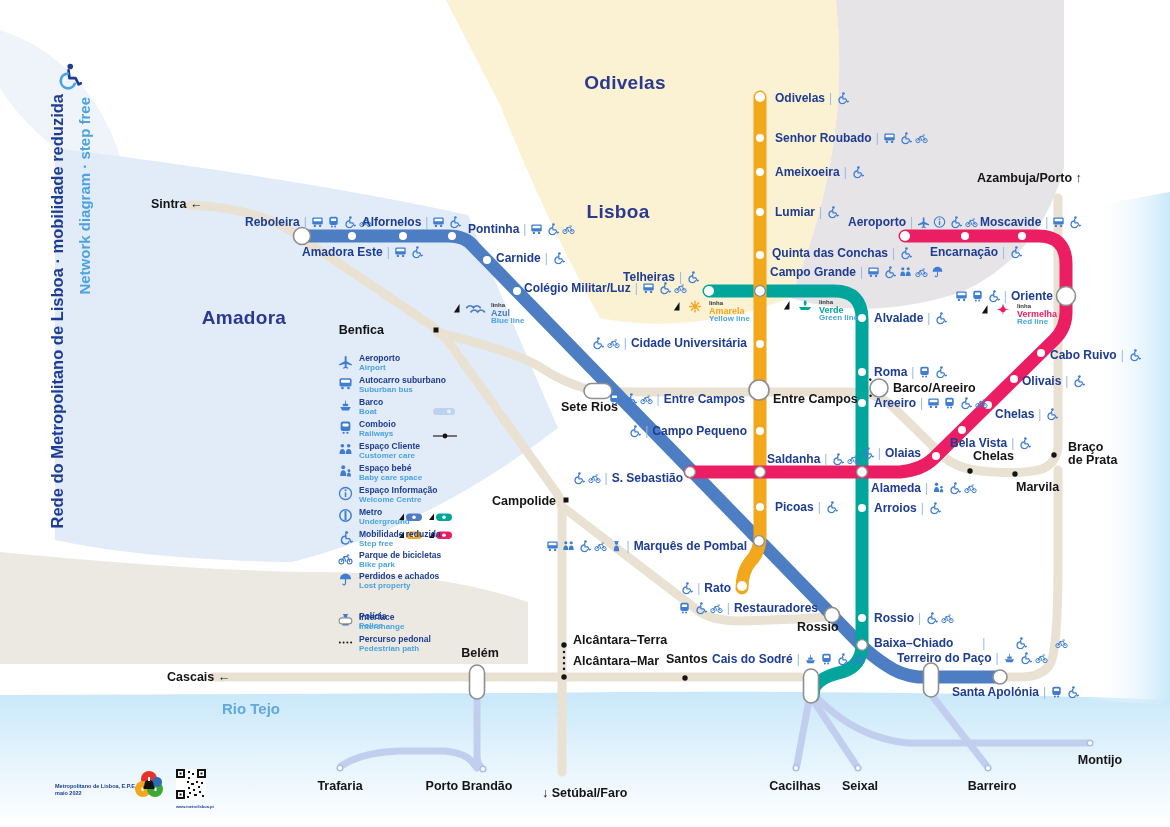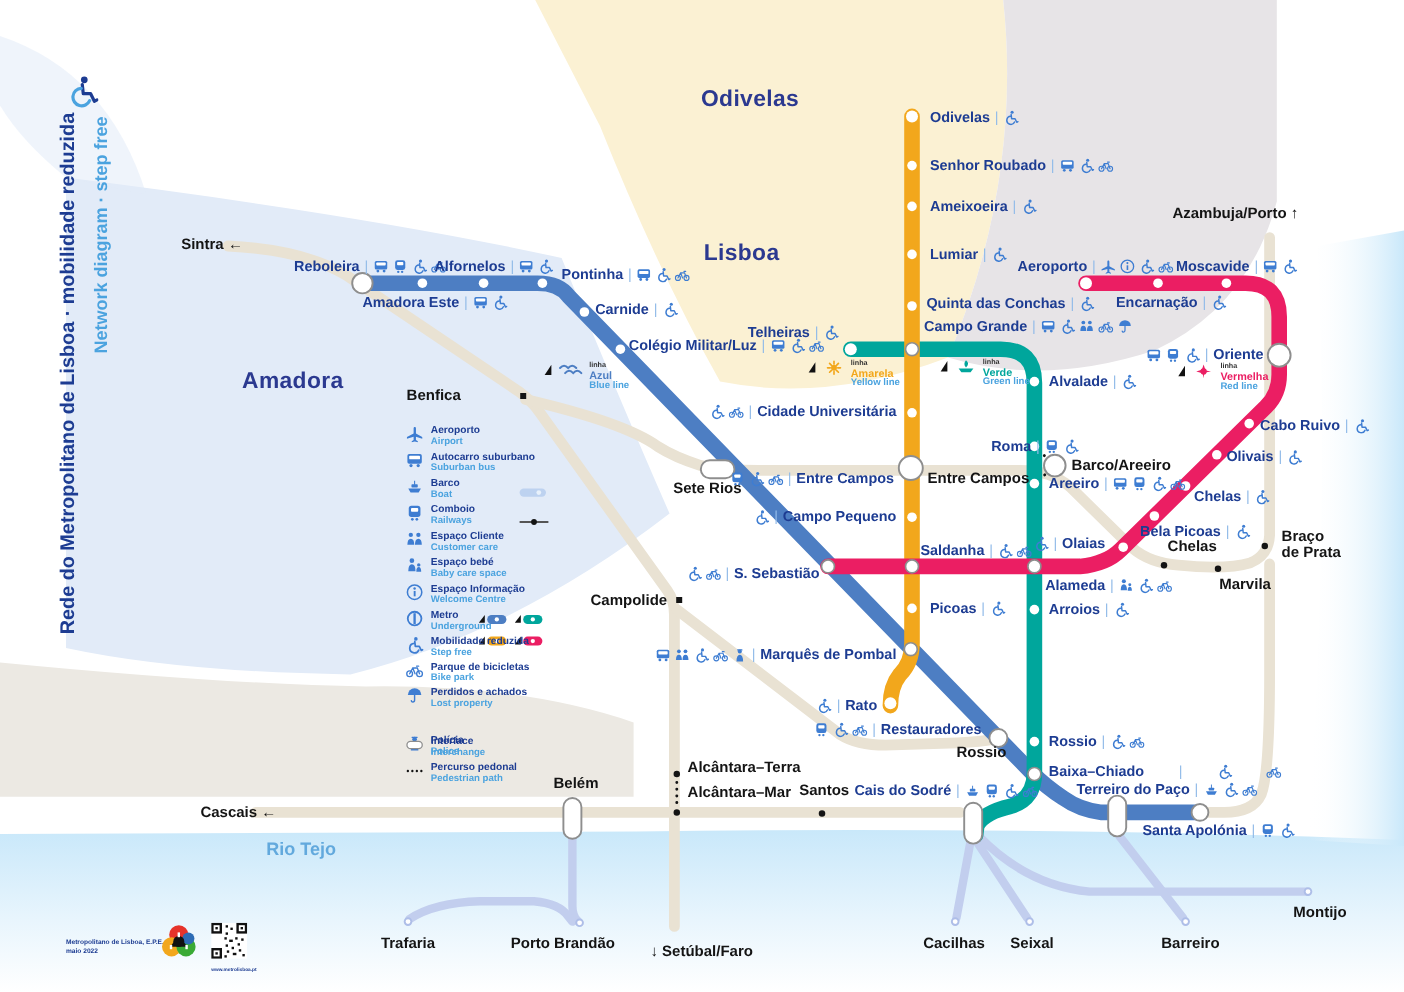--- a/index.html
+++ b/index.html
@@ -425,21 +425,21 @@
         <span>Alvalade</span>
         <span class="sep">|</span>
         <span>
           <svg class="ic" viewBox="0 0 20 20">
             <circle cx="11.4" cy="3.2" r="2" fill="#3E7DD2"></circle>
             <path d="M10.2 6 L10.8 11.5 L15.2 11.5 L17.4 16 L19 15.2" stroke="#3E7DD2" stroke-width="1.9" fill="none" stroke-linecap="round" stroke-linejoin="round"></path>
             <path d="M9.6 8.3 A5.2 5.2 0 1 0 14.6 15.6" stroke="#3E7DD2" stroke-width="1.9" fill="none" stroke-linecap="round"></path>
           </svg>
         </span>
       </div>
-      <div class="mlabel" style="top: 372px; left: 826px;">
+      <div class="mlabel" style="top: 372px; left: 874px;">
         <span>Roma</span>
         <span class="sep">|</span>
         <span>
           <svg class="ic" viewBox="0 0 20 20">
             <rect x="3.5" y="2" width="13" height="12.5" rx="3" fill="#3E7DD2"></rect>
             <rect x="6" y="4.5" width="8" height="4" rx="1" fill="#fff"></rect>
             <circle cx="7.5" cy="17" r="1.5" fill="#3E7DD2"></circle>
             <circle cx="12.5" cy="17" r="1.5" fill="#3E7DD2"></circle>
           </svg>
         </span>
@@ -928,21 +928,21 @@
         <span class="sep">|</span>
         <span>
           <svg class="ic" viewBox="0 0 20 20">
             <circle cx="11.4" cy="3.2" r="2" fill="#3E7DD2"></circle>
             <path d="M10.2 6 L10.8 11.5 L15.2 11.5 L17.4 16 L19 15.2" stroke="#3E7DD2" stroke-width="1.9" fill="none" stroke-linecap="round" stroke-linejoin="round"></path>
             <path d="M9.6 8.3 A5.2 5.2 0 1 0 14.6 15.6" stroke="#3E7DD2" stroke-width="1.9" fill="none" stroke-linecap="round"></path>
           </svg>
         </span>
       </div>
       <div class="mlabel" style="top: 443px; left: 950px;">
-        <span>Bela Picoas</span>
+        <span>Bela Vista</span>
         <span class="sep">|</span>
         <span>
           <svg class="ic" viewBox="0 0 20 20">
             <circle cx="11.4" cy="3.2" r="2" fill="#3E7DD2"></circle>
             <path d="M10.2 6 L10.8 11.5 L15.2 11.5 L17.4 16 L19 15.2" stroke="#3E7DD2" stroke-width="1.9" fill="none" stroke-linecap="round" stroke-linejoin="round"></path>
             <path d="M9.6 8.3 A5.2 5.2 0 1 0 14.6 15.6" stroke="#3E7DD2" stroke-width="1.9" fill="none" stroke-linecap="round"></path>
           </svg>
         </span>
       </div>
       <div class="mlabel" style="top: 453px; right: 249px;">

